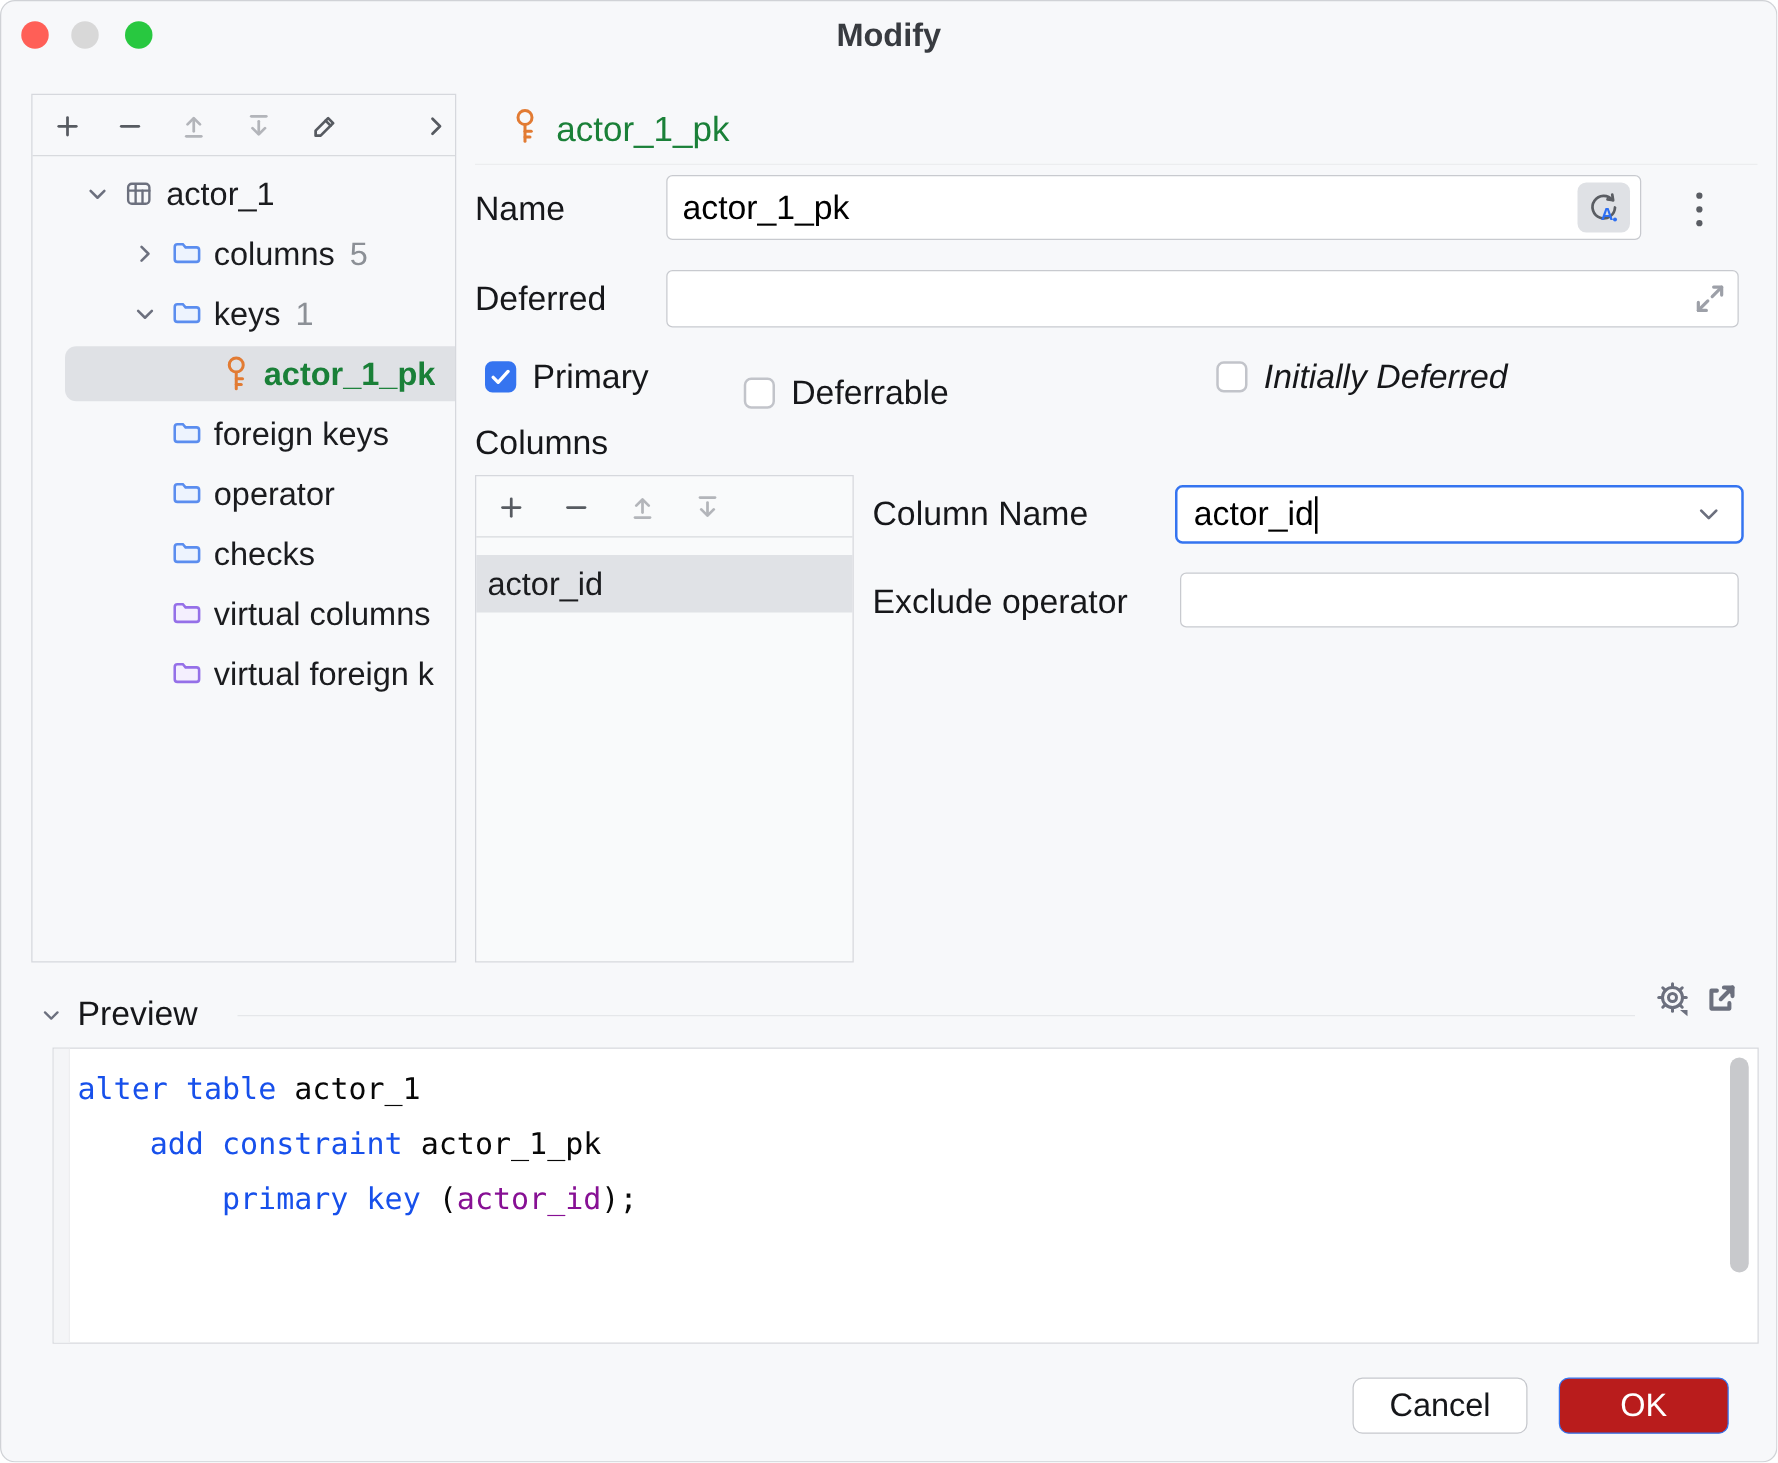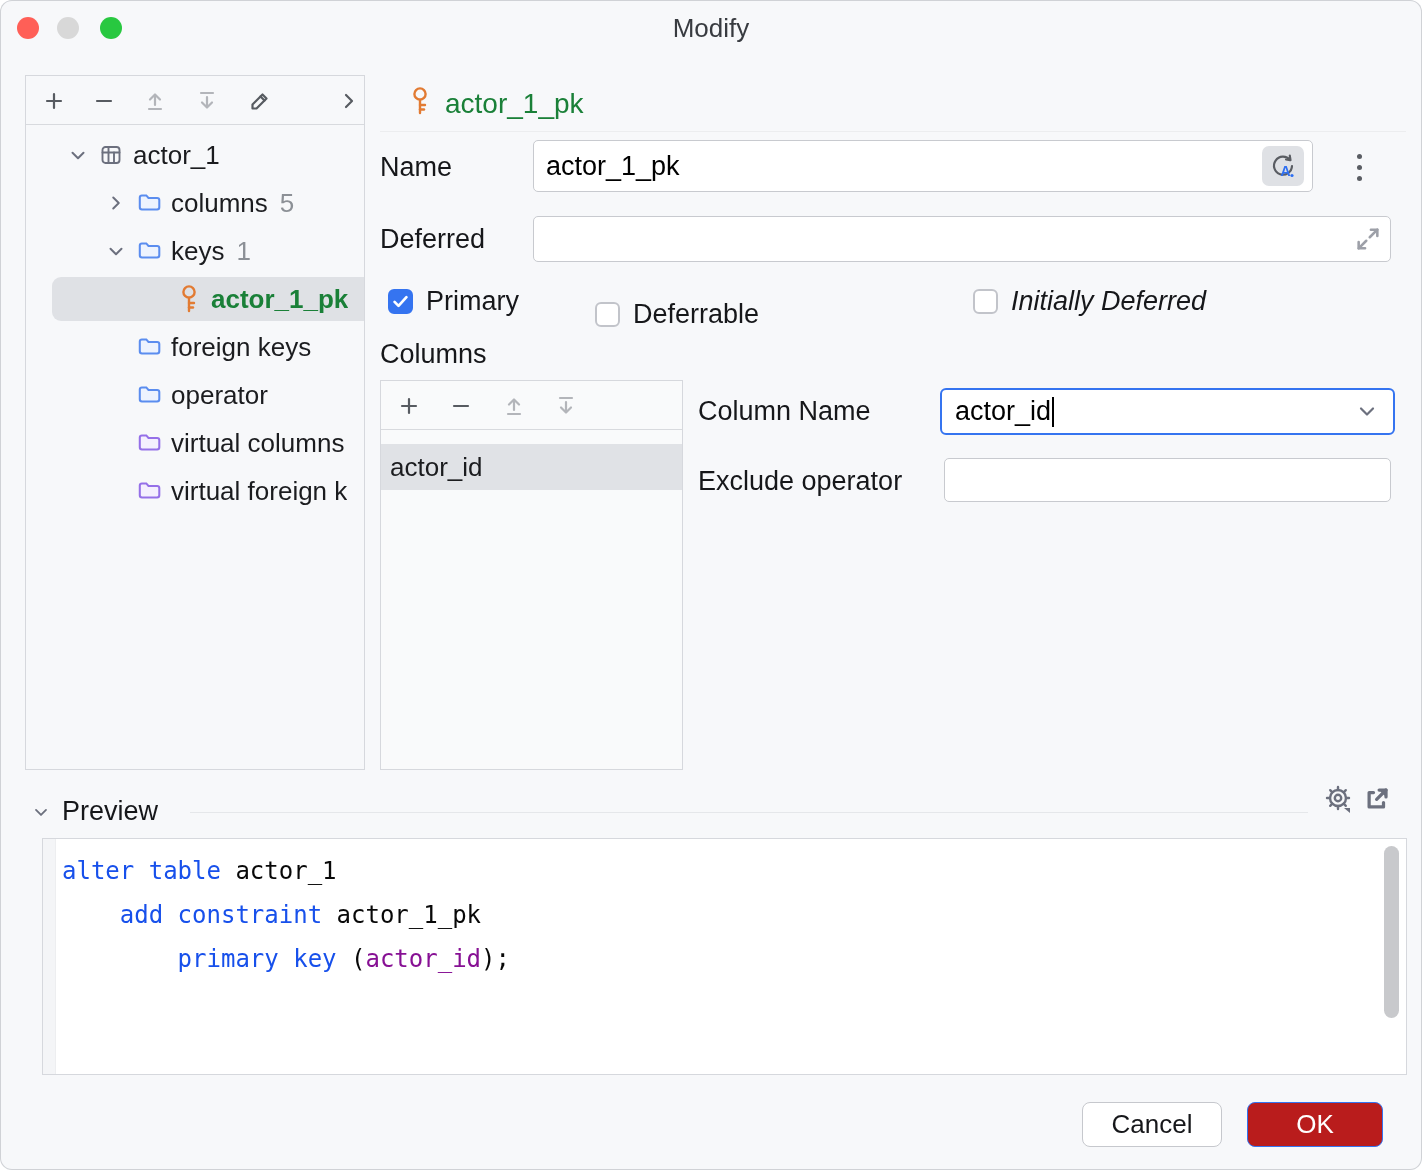--- a/index.html
+++ b/index.html
@@ -5,21 +5,21 @@
   * { margin:0; padding:0; box-sizing:border-box; }
   html,body { width:1422px; height:1170px; background:#ffffff; font-family:"Liberation Sans", sans-serif; }
   .window{ position:relative; width:1422px; height:1170px; background:#F7F8FA; border-radius:12px; overflow:hidden; box-shadow:0 0 0 1px #D0D2D6 inset; }
 
   
   .titlebar{ position:absolute; left:0; top:0; width:100%; height:56px; }
   .tl{ position:absolute; top:17px; width:22px; height:22px; border-radius:50%; }
   .tl.close{ left:17px; background:#FF5F57; }
   .tl.min{ left:57px; background:#D8D8D8; }
   .tl.zoom{ left:100px; background:#28C840; }
-  .win-title{ position:absolute; left:0; right:0; top:13px; text-align:center; font-size:26px; font-weight:400; color:#383B40; }
+  .win-title{ position:absolute; left:0; right:0; top:13px; text-align:center; font-size:26px; font-weight:700; color:#383B40; }
 
   
   .tree-panel{ position:absolute; left:25px; top:75px; width:340px; height:695px; border:1px solid #D6D8DD; background:#F7F8FA; }
   .tree-toolbar{ position:relative; height:49px; border-bottom:1px solid #D8DADE; }
   .tbtn{ position:absolute; top:8px; width:36px; height:34px; display:flex; align-items:center; justify-content:center; background:none; border:none; cursor:pointer; }
   .tbtn svg{ display:block; }
 
   .tree{ position:absolute; left:0; top:55px; right:0; bottom:0; overflow:hidden; }
   .tree-row{ position:relative; height:48px; display:flex; align-items:center; font-size:26px; color:#1B1C1F; white-space:nowrap; }
   .tree-row.ind0{ padding-left:40px; }
@@ -224,20 +224,29 @@
           <span class="tlabel">foreign keys</span>
         </div>
         <div class="tree-row ind1">
           <span class="chev"></span>
           <span class="ticon">
             <svg width="26" height="26" viewBox="0 0 24 24">
               <path d="M3.5 7c0-1.1.9-2 2-2h4l2 2.3h8c1.1 0 2 .9 2 2v6.7c0 1.1-.9 2-2 2h-14c-1.1 0-2-.9-2-2V7z" fill="#EDF3FE" stroke="#5B8DEF" stroke-width="1.9"></path>
             </svg>
           </span>
           <span class="tlabel">operator</span>
+        </div>
+        <div class="tree-row ind1">
+          <span class="chev"></span>
+          <span class="ticon">
+            <svg width="26" height="26" viewBox="0 0 24 24">
+              <path d="M3.5 7c0-1.1.9-2 2-2h4l2 2.3h8c1.1 0 2 .9 2 2v6.7c0 1.1-.9 2-2 2h-14c-1.1 0-2-.9-2-2V7z" fill="#EDF3FE" stroke="#5B8DEF" stroke-width="1.9"></path>
+            </svg>
+          </span>
+          <span class="tlabel">checks</span>
         </div>
         <div class="tree-row ind1">
           <span class="chev"></span>
           <span class="ticon">
             <svg width="26" height="26" viewBox="0 0 24 24">
               <path d="M3.5 7c0-1.1.9-2 2-2h4l2 2.3h8c1.1 0 2 .9 2 2v6.7c0 1.1-.9 2-2 2h-14c-1.1 0-2-.9-2-2V7z" fill="#F4EFFE" stroke="#9570E8" stroke-width="1.9"></path>
             </svg>
           </span>
           <span class="tlabel">virtual columns</span>
         </div>

